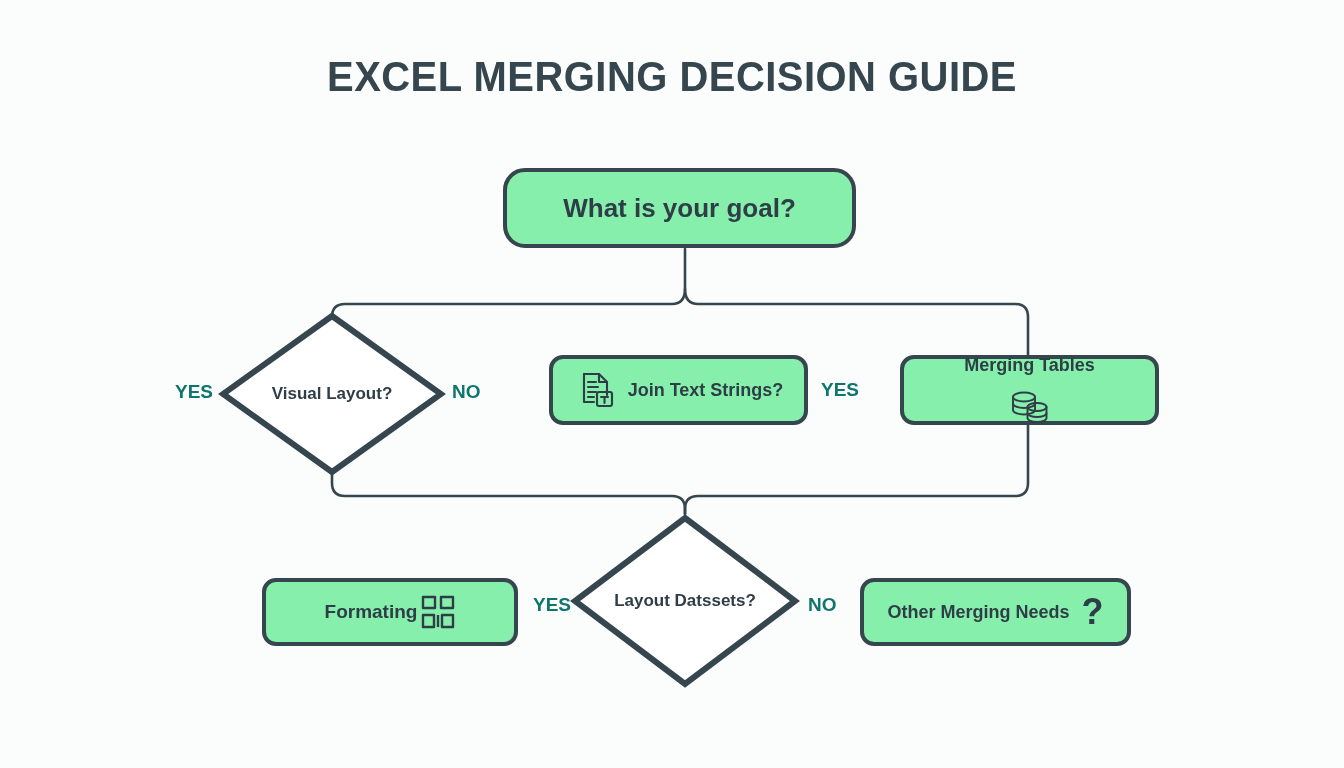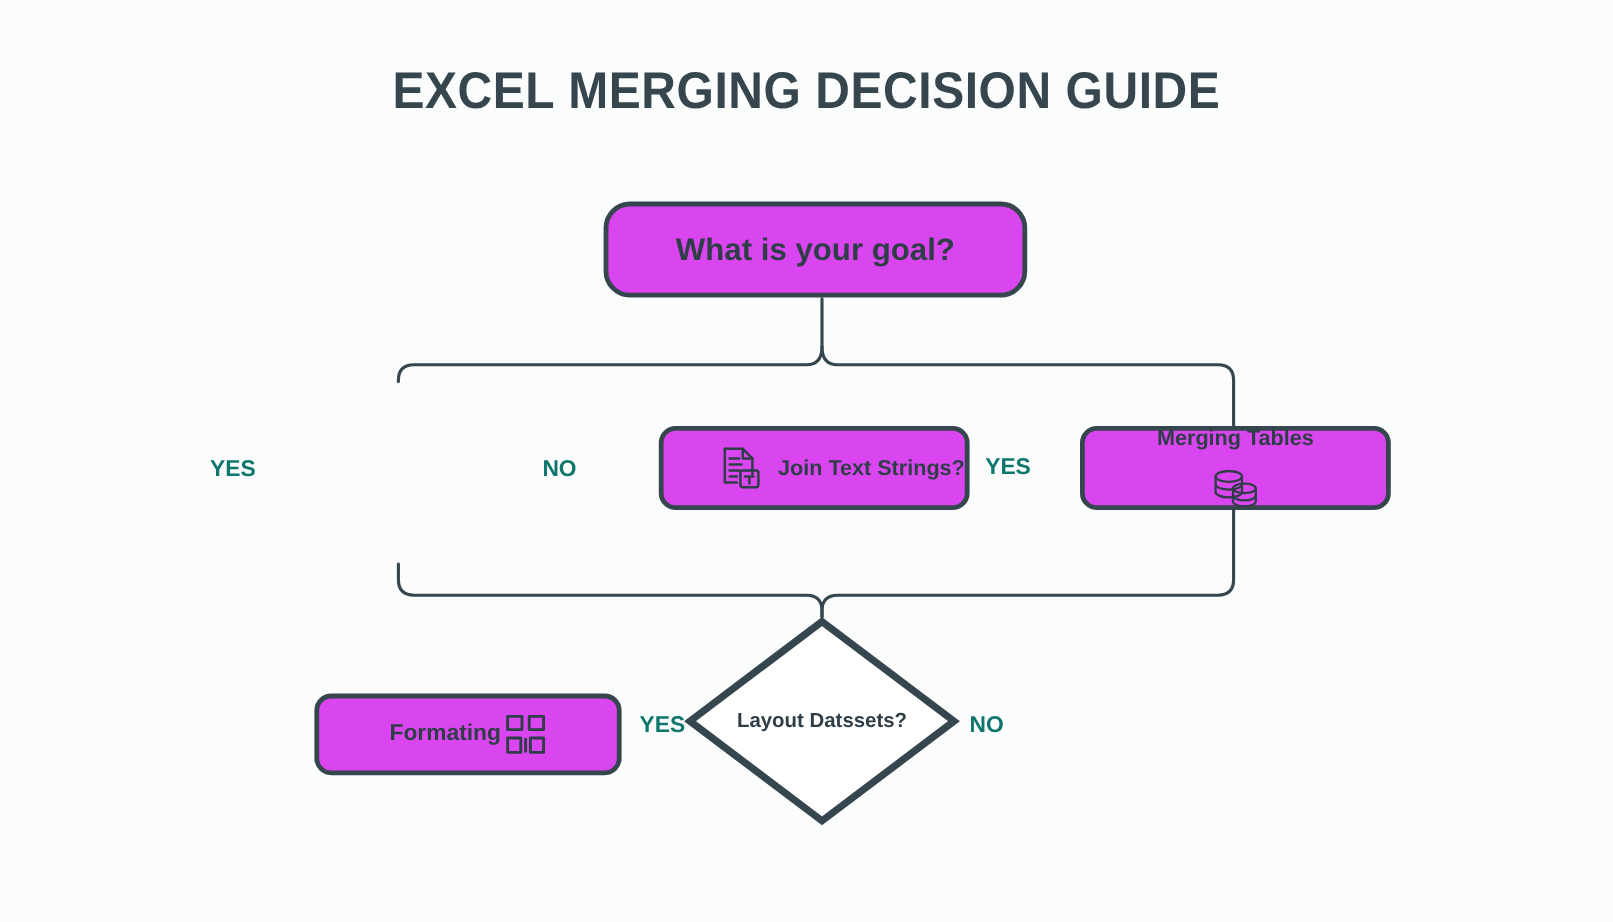--- a/index.html
+++ b/index.html
@@ -38,21 +38,21 @@
     font-weight: bold;
     letter-spacing: 0.5px;
     color: #36464e;
     font-family: "Liberation Sans", sans-serif;
     transform: scaleX(0.93);
   }
 
   .node {
     position: absolute;
     box-sizing: border-box;
-    background: #d946ef;
+    background: #86efac;
     border: 4px solid #36464e;
     display: flex;
     align-items: center;
     justify-content: center;
     font-weight: bold;
     color: #2f3e46;
   }
   .node.rounded-pill {
     border-radius: 22px;
   }
@@ -73,21 +73,20 @@
   }
 
   .join-node {
     left: 549px;
     top: 355px;
     width: 259px;
     height: 70px;
     font-size: 18px;
     gap: 12px;
     padding-left: 6px;
-    justify-content: flex-end;
   }
   .merge-node {
     left: 900px;
     top: 355px;
     width: 259px;
     height: 70px;
     font-size: 18px;
     gap: 14px;
     flex-direction: column;
   }
@@ -180,20 +179,26 @@
       <path d="M 685 289 Q 685 304 698 304 L 1015 304 Q 1028 304 1028 317 L 1028 355"></path>
       <path d="M 332 470 L 332 483 Q 332 496 345 496 L 672 496 Q 685 496 685 509 L 685 514"></path>
       <path d="M 1028 425 L 1028 483 Q 1028 496 1015 496 L 698 496 Q 685 496 685 509 L 685 514"></path>
     </g>
   </svg>
 
   <div class="node rounded-pill goal-node">
     <span class="node-label">What is your goal?</span>
   </div>
 
+  <div class="diamond visual-diamond">
+    <svg width="228" height="166" viewBox="0 0 228 166">
+      <polygon points="114,5 223,83 114,161 5,83" fill="#ffffff" stroke="#36464e" stroke-width="6" stroke-linejoin="miter"></polygon>
+    </svg>
+    <span class="dtext">Visual Layout?</span>
+  </div>
 
   <div class="edge-label lbl-yes-visual">YES</div>
   <div class="edge-label lbl-no-visual">NO</div>
 
   <div class="node rounded-box join-node">
     <span class="icon">
       <svg width="36" height="38" viewBox="0 0 36 38" fill="none" stroke="#2f3e46" stroke-width="2.1" stroke-linecap="round" stroke-linejoin="round">
         <path d="M4 3 h15 l8 8 v13"></path>
         <path d="M4 3 v28 h10"></path>
         <path d="M19 3 v8 h8"></path>
@@ -237,14 +242,18 @@
       <svg width="34" height="34" viewBox="0 0 34 34" fill="none" stroke="#2f3e46" stroke-width="2.4" stroke-linejoin="round">
         <rect x="2" y="2" width="12" height="11"></rect>
         <rect x="20" y="2" width="12" height="11"></rect>
         <rect x="2" y="20" width="11" height="12"></rect>
         <rect x="21" y="20" width="11" height="12"></rect>
         <path d="M17 20 v12"></path>
       </svg>
     </span>
   </div>
 
+  <div class="node rounded-box other-node">
+    <span class="node-label">Other Merging Needs</span>
+    <span class="icon qmark">?</span>
+  </div>
 
 </div>
 
 </body></html>

